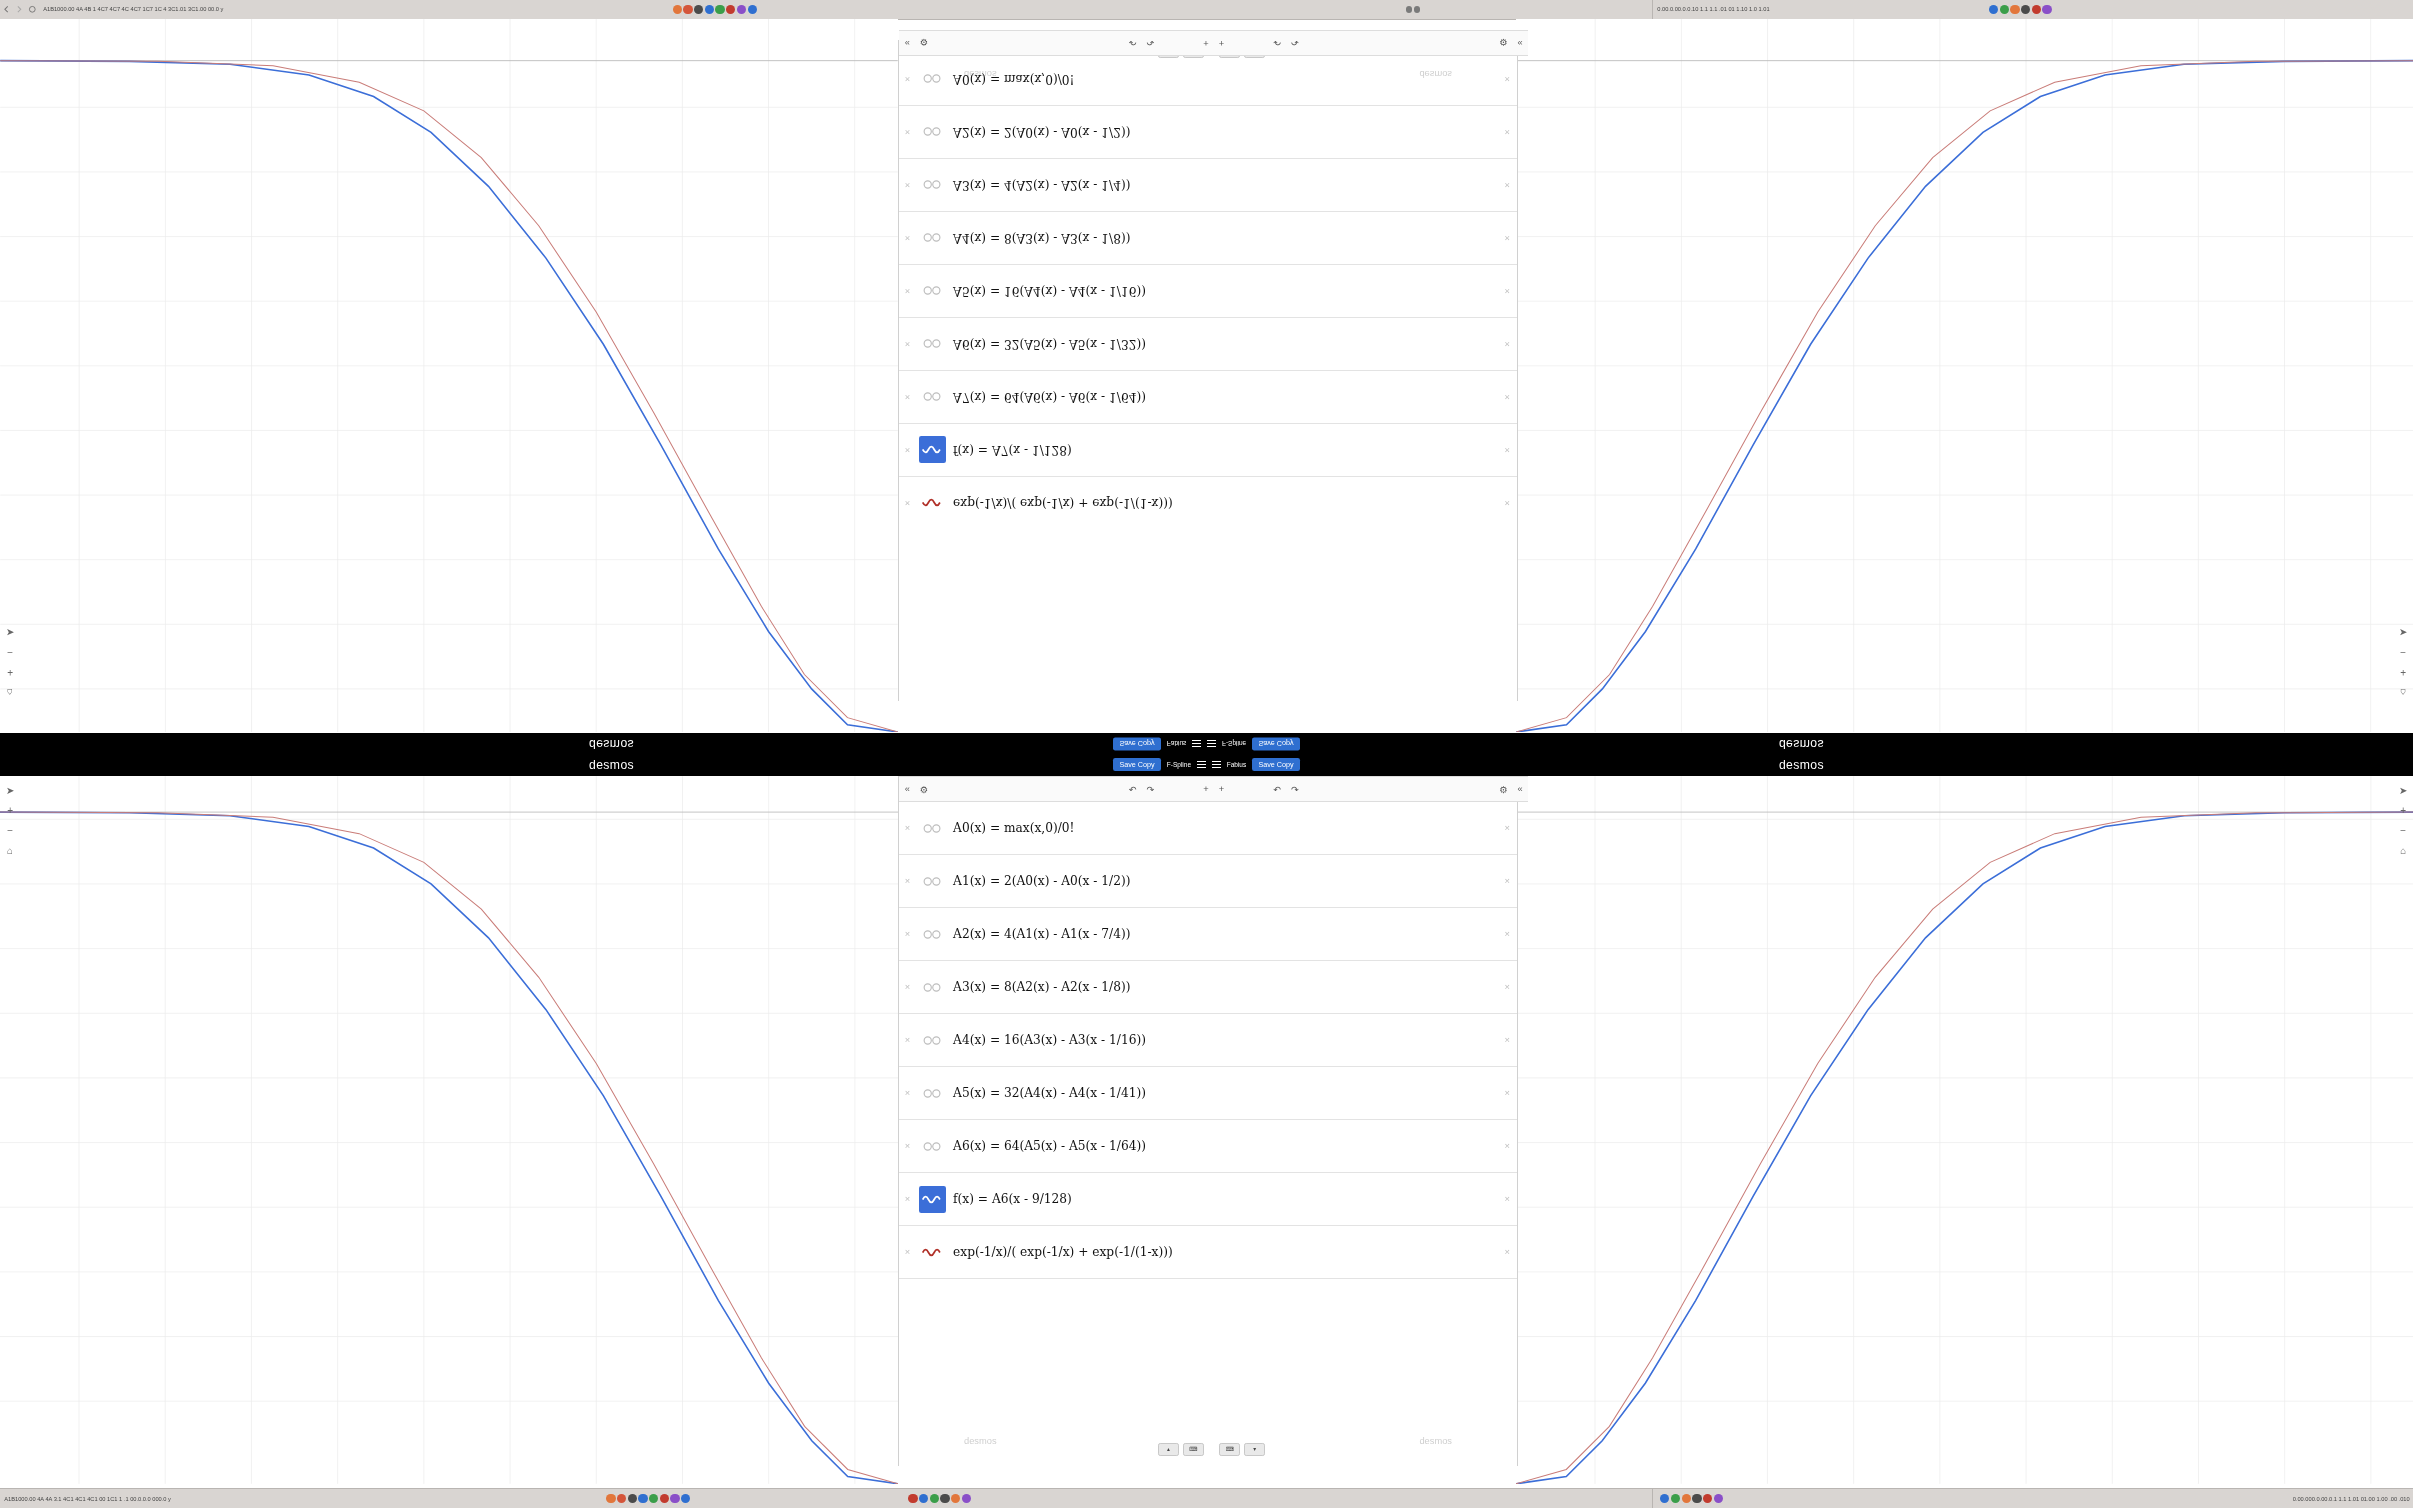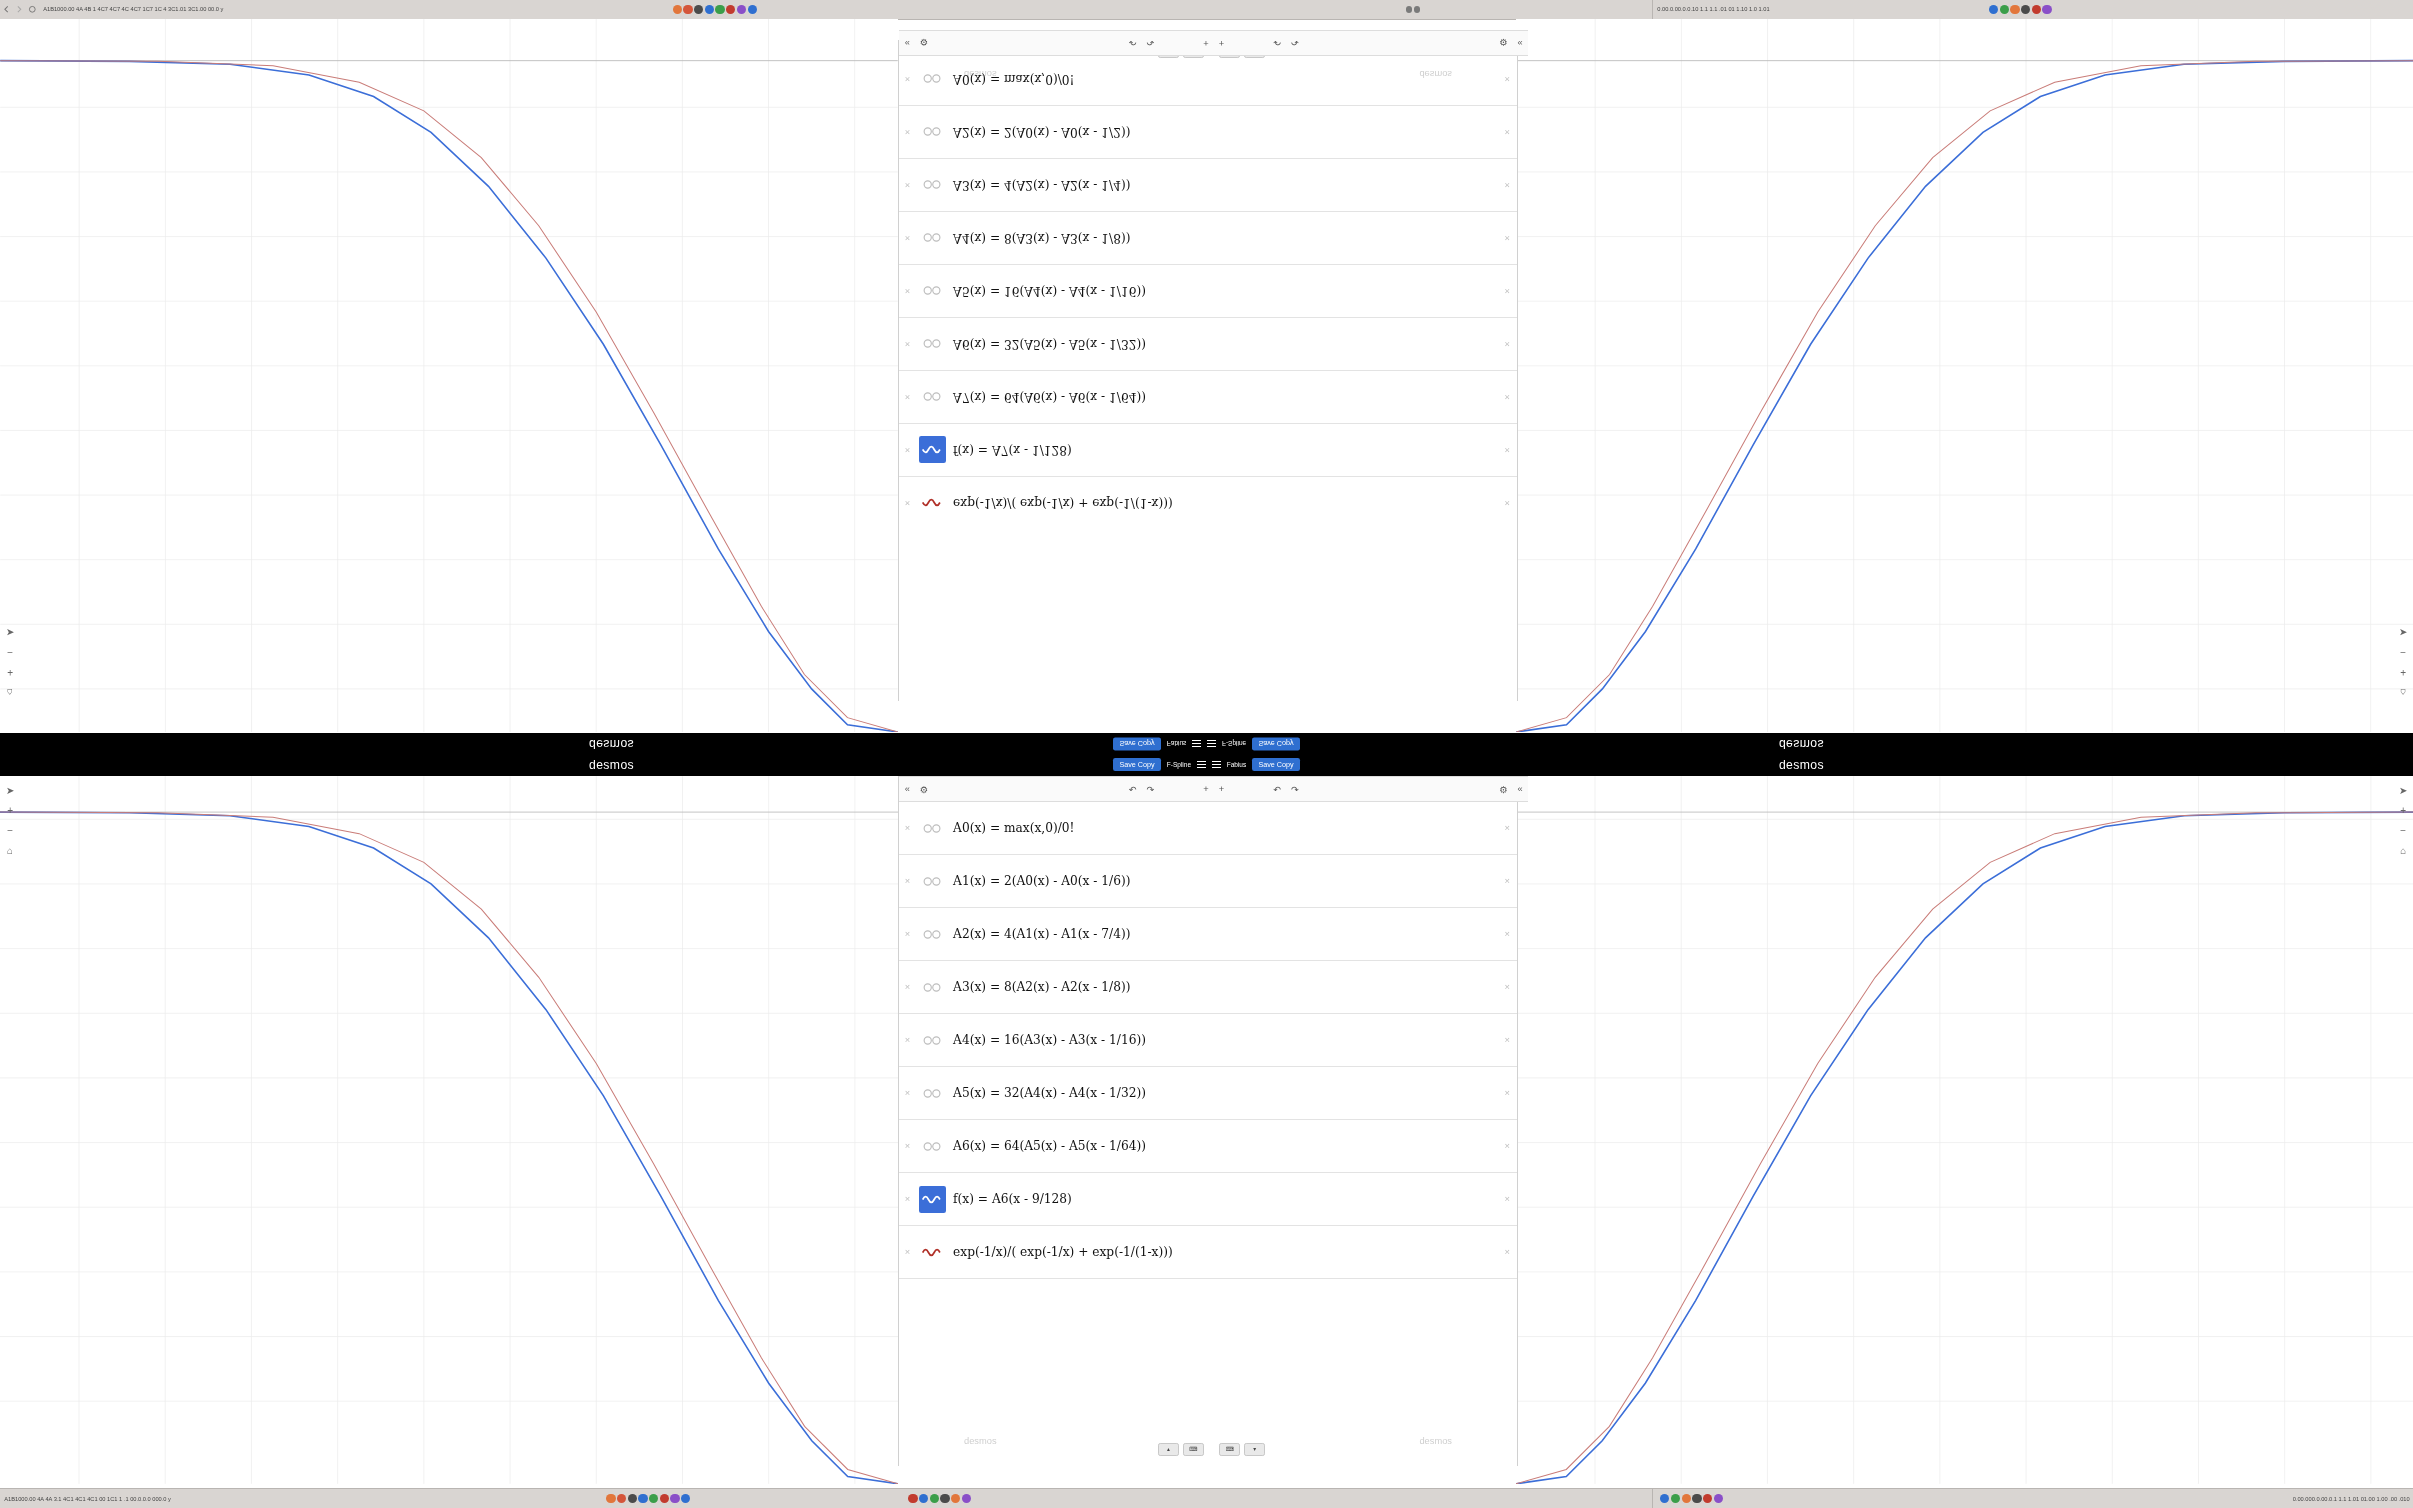--- a/index.html
+++ b/index.html
@@ -489,21 +489,21 @@
     </div>
 
     <div class="exprrow">
       <span class="xbtn">×</span>
       <span class="swatch">
         <svg width="21.5" height="13" viewBox="0 0 30 18">
             <circle cx="8" cy="9" r="5" stroke="#bdbdbd" fill="none" stroke-width="1.6"></circle>
             <circle cx="20" cy="9" r="5" stroke="#bdbdbd" fill="none" stroke-width="1.6"></circle>
           </svg>
       </span>
-      <span class="math">A1(x) = 2(A0(x) - A0(x - 1/6))</span>
+      <span class="math">A1(x) = 2(A0(x) - A0(x - 1/2))</span>
       <span class="xbtn" style="position:absolute;right:1.4px">×</span>
     </div>
 
     <div class="exprrow">
       <span class="xbtn">×</span>
       <span class="swatch">
         <svg width="21.5" height="13" viewBox="0 0 30 18">
             <circle cx="8" cy="9" r="5" stroke="#bdbdbd" fill="none" stroke-width="1.6"></circle>
             <circle cx="20" cy="9" r="5" stroke="#bdbdbd" fill="none" stroke-width="1.6"></circle>
           </svg>
@@ -537,21 +537,21 @@
     </div>
 
     <div class="exprrow">
       <span class="xbtn">×</span>
       <span class="swatch">
         <svg width="21.5" height="13" viewBox="0 0 30 18">
             <circle cx="8" cy="9" r="5" stroke="#bdbdbd" fill="none" stroke-width="1.6"></circle>
             <circle cx="20" cy="9" r="5" stroke="#bdbdbd" fill="none" stroke-width="1.6"></circle>
           </svg>
       </span>
-      <span class="math">A5(x) = 32(A4(x) - A4(x - 1/32))</span>
+      <span class="math">A5(x) = 32(A4(x) - A4(x - 1/41))</span>
       <span class="xbtn" style="position:absolute;right:1.4px">×</span>
     </div>
 
     <div class="exprrow">
       <span class="xbtn">×</span>
       <span class="swatch">
         <svg width="21.5" height="13" viewBox="0 0 30 18">
             <circle cx="8" cy="9" r="5" stroke="#bdbdbd" fill="none" stroke-width="1.6"></circle>
             <circle cx="20" cy="9" r="5" stroke="#bdbdbd" fill="none" stroke-width="1.6"></circle>
           </svg>

